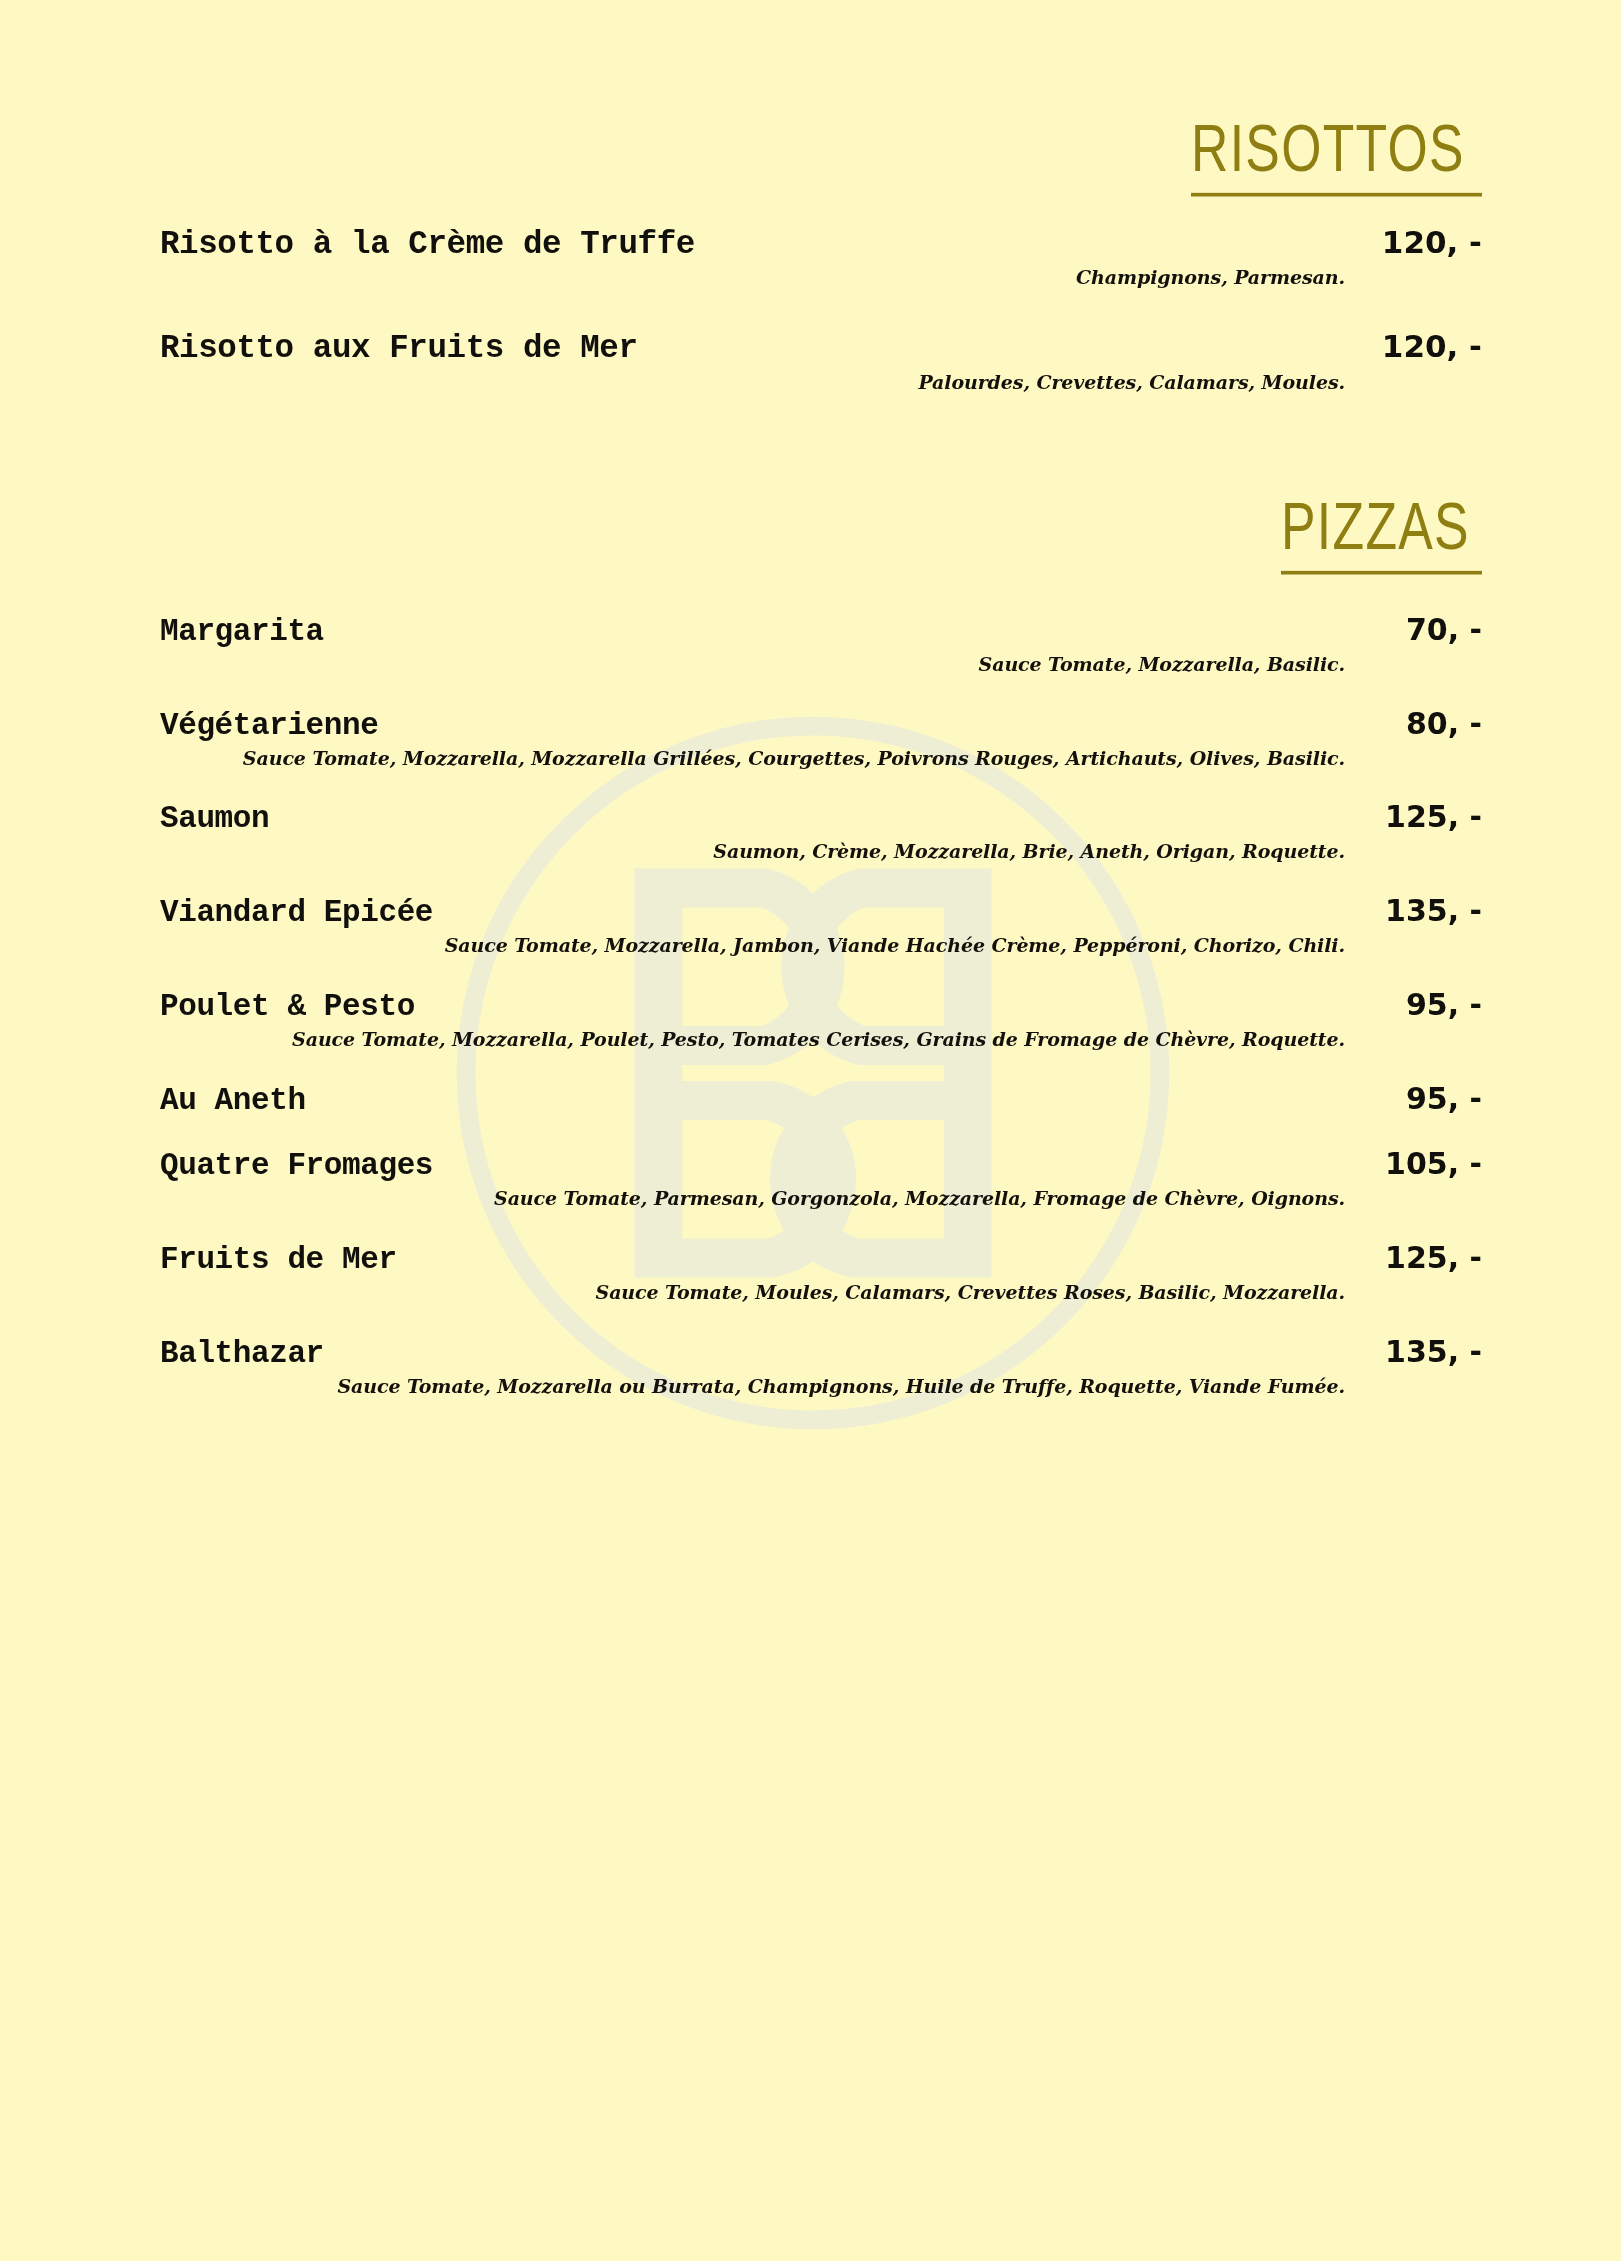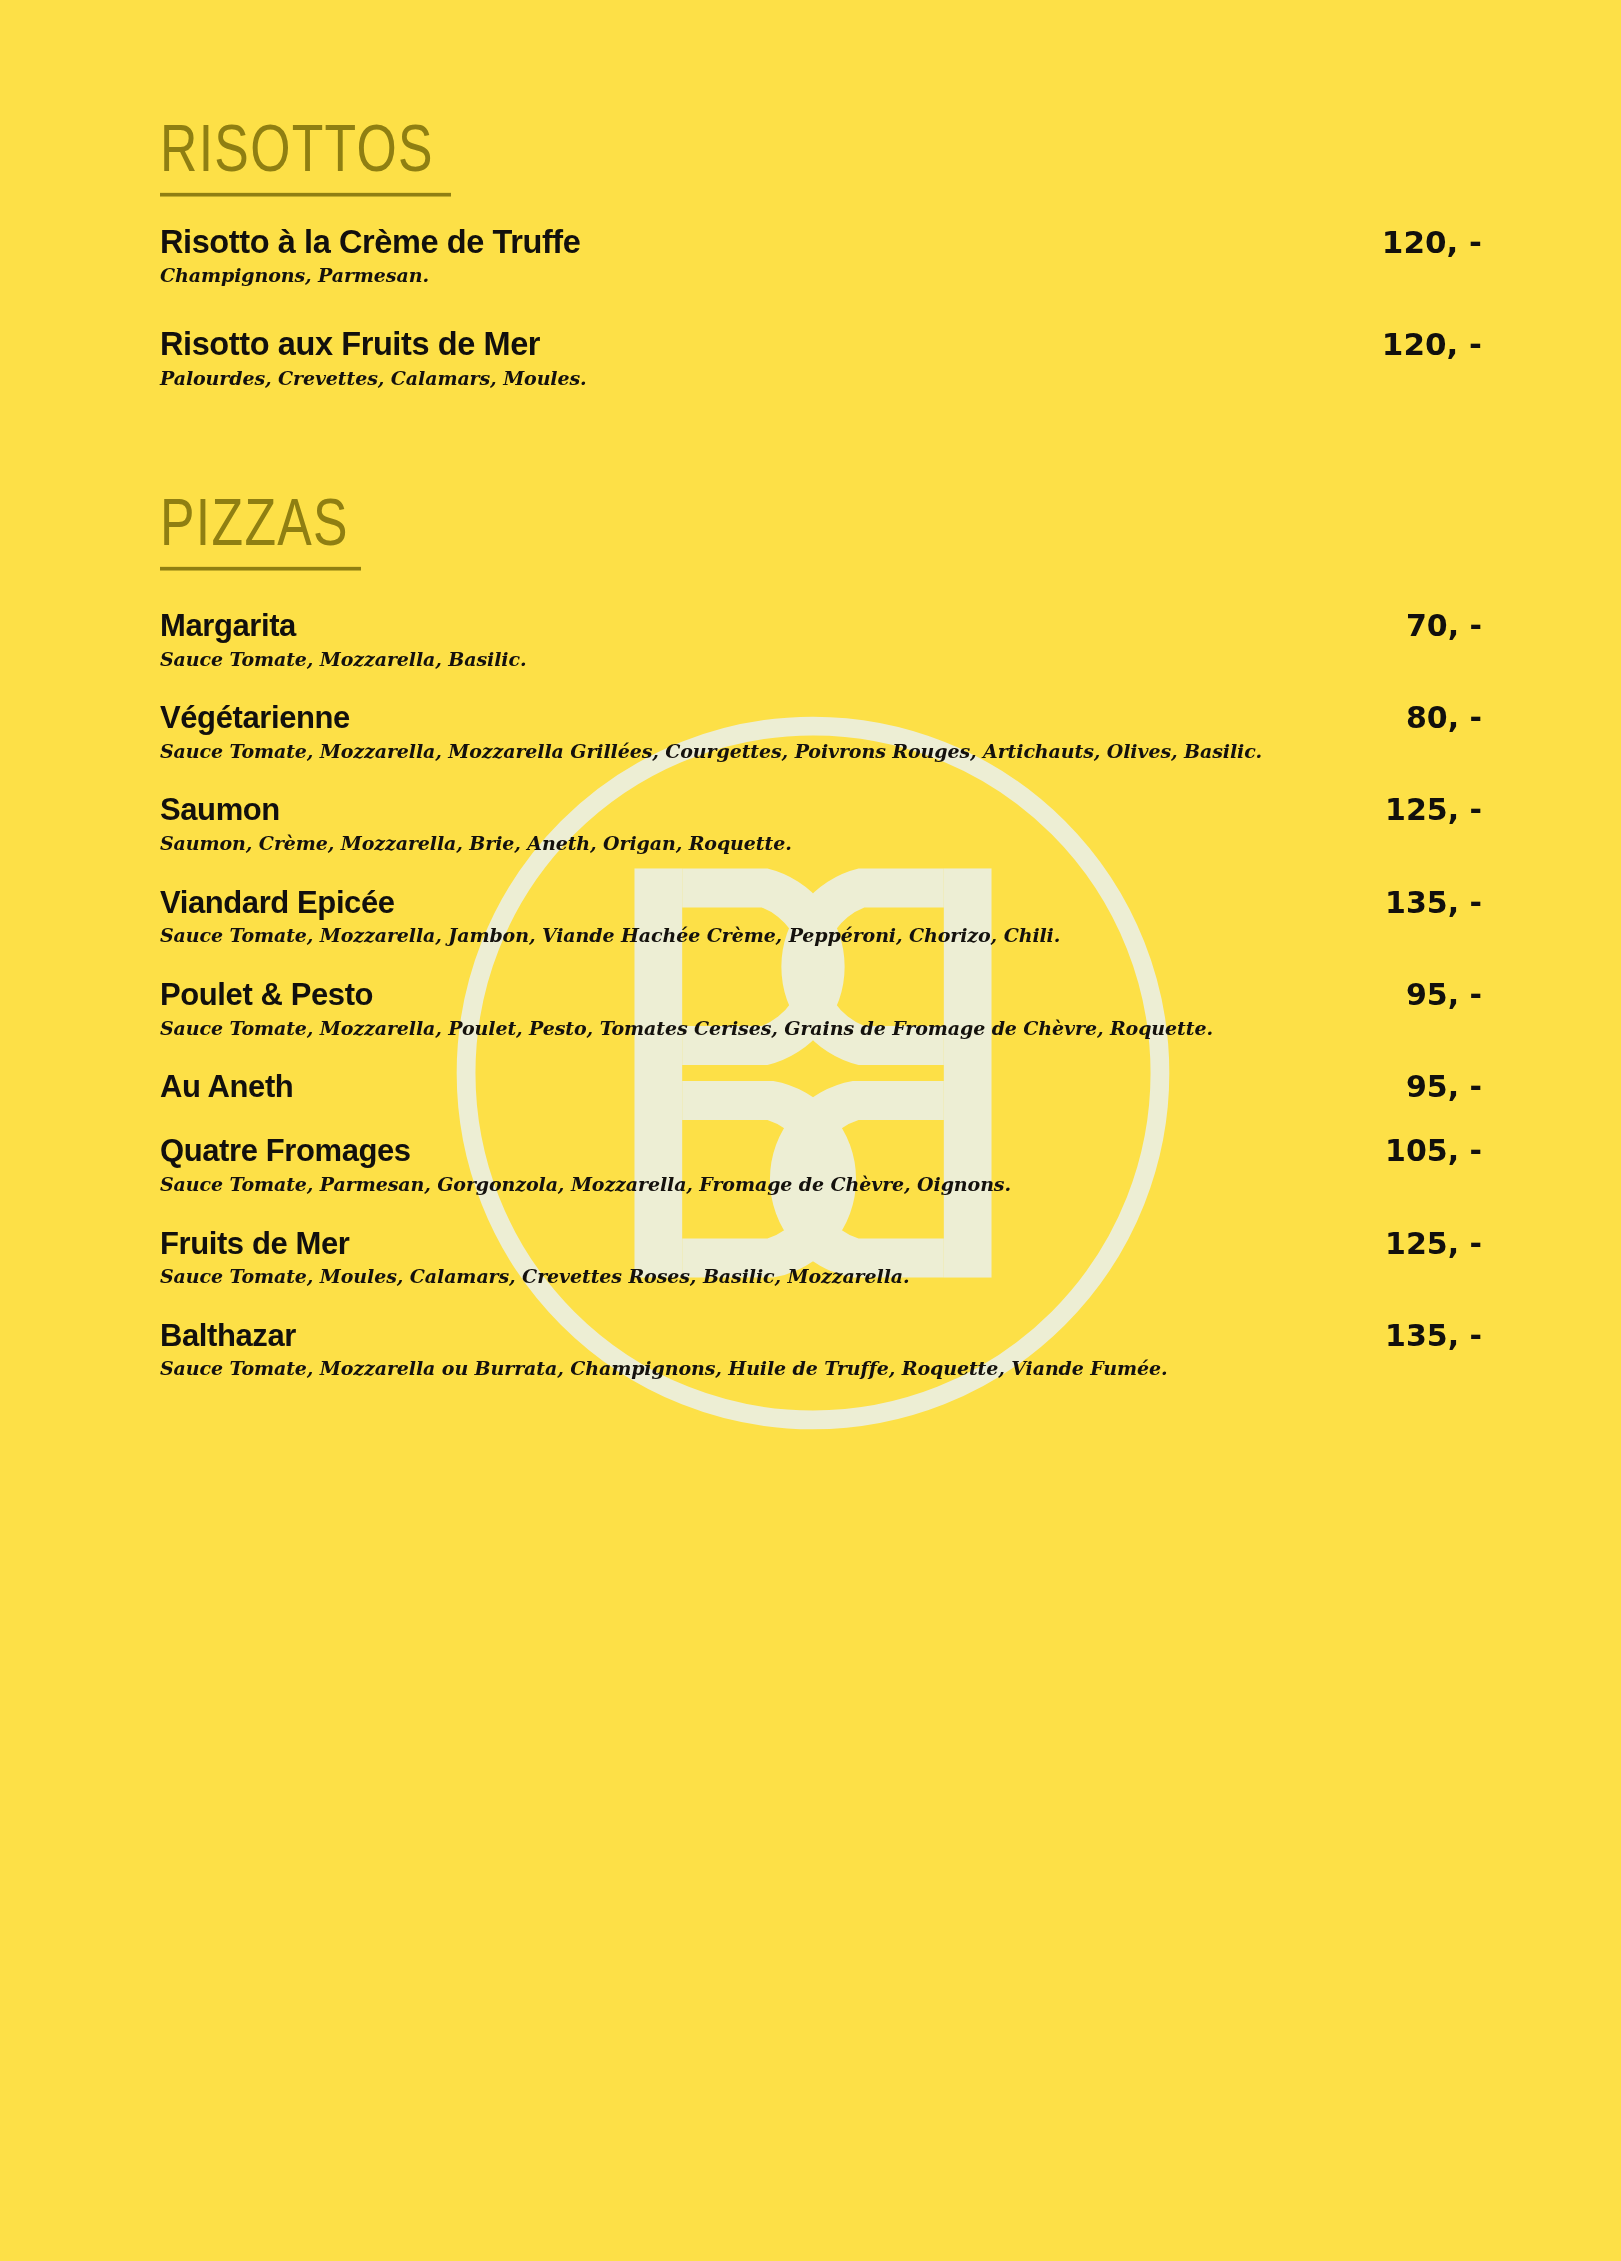--- a/index.html
+++ b/index.html
@@ -11,21 +11,22 @@
     width: 1622px;
     height: 2261px;
     position: relative;
     overflow: hidden;
     font-family: "Liberation Sans", sans-serif;
   }
 
   .page {
     position: absolute;
     inset: 0;
-    background: #fde047;
+    background: #fef9c3;
+    text-align: right;
   }
 
   
   .watermark {
     position: absolute;
     left: 448px;
     top: 708px;
     width: 730px;
     height: 730px;
     pointer-events: none;
@@ -75,21 +76,21 @@
   .item {
     position: relative;
     margin-bottom: 24.6px;
   }
   .item-top {
     display: flex;
     align-items: baseline;
     justify-content: space-between;
   }
   .item-name {
-    font-family: Liberation Sans, sans-serif;
+    font-family: Liberation Mono, monospace;
     font-size: 31px;
     font-weight: 700;
     color: #12100d;
     letter-spacing: -0.4px;
     line-height: 1.08;
   }
   .item-price {
     font-family: "DejaVu Sans", sans-serif;
     font-size: 30px;
     font-weight: 700;

